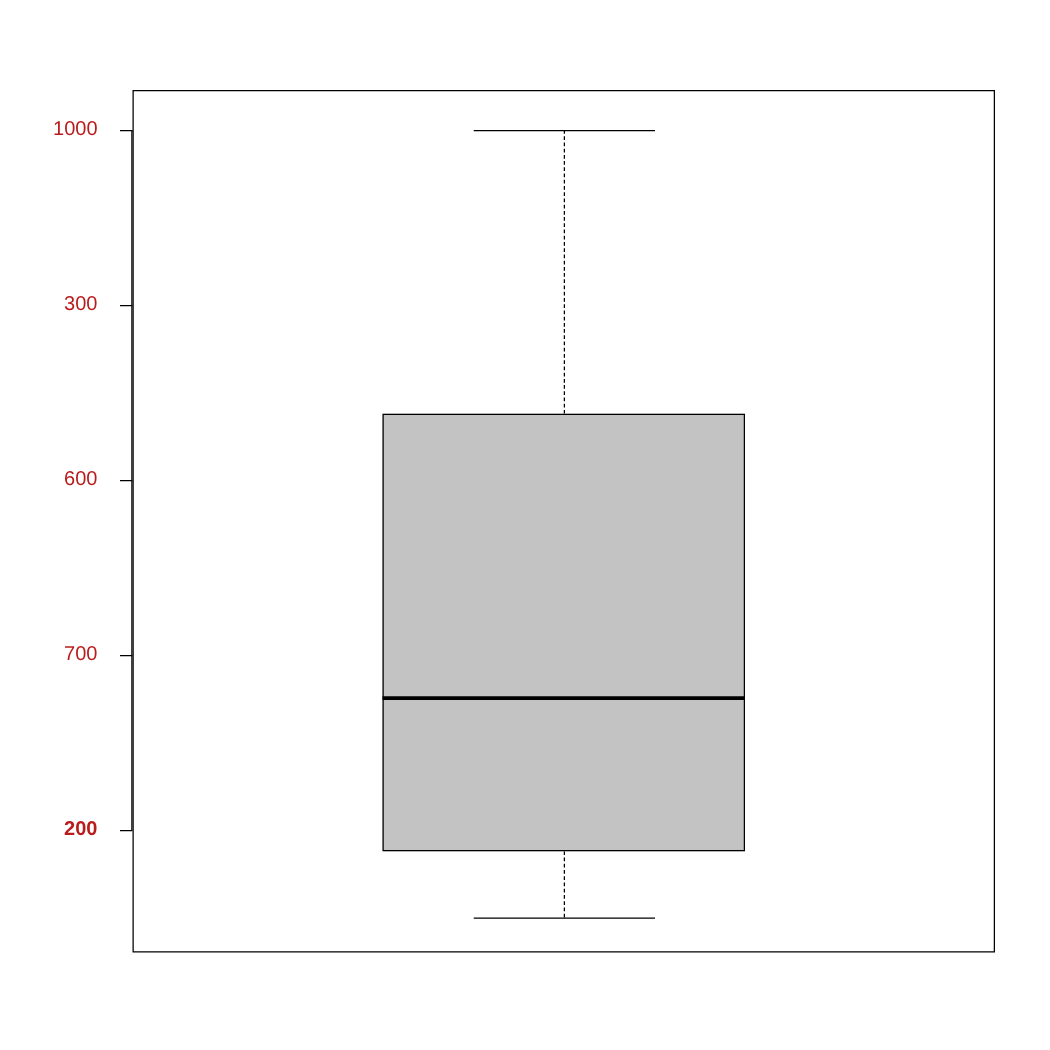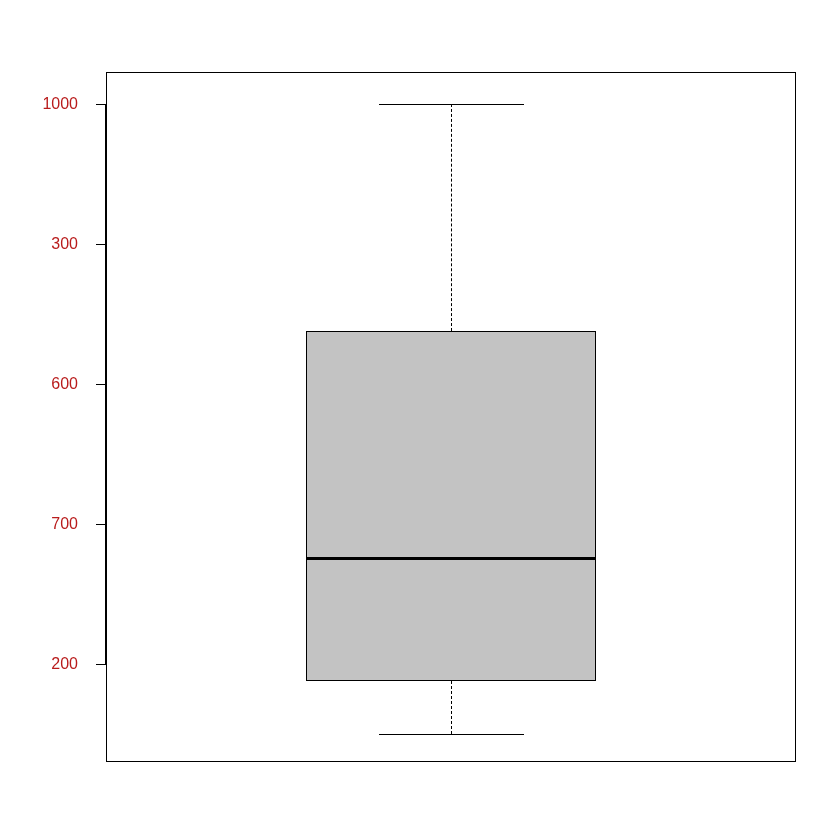--- a/index.html
+++ b/index.html
@@ -58,21 +58,21 @@
 </head>
 <body>
 <div class="wrap">
 
 <div class="plot-border" style="left: 106px; top: 72px; width: 690px; height: 690px;"></div>
 
 <div class="axis-line" style="left: 105px; top: 103.523px; width: 1px; height: 560.406px;"></div>
 
 <div>
       <div class="tick-line" style="left: 96px; top: 663.929px; width: 10px; height: 1px;"></div>
-      <div class="tick-label" style="right: 762px; top: 663.929px;">200</div>
+      <div class="tick-label" style="right: 762px; top: 663.929px; font-weight: bold;">200</div>
       <div class="tick-line" style="left: 96px; top: 523.827px; width: 10px; height: 1px;"></div>
       <div class="tick-label" style="right: 762px; top: 523.827px;">700</div>
       <div class="tick-line" style="left: 96px; top: 383.726px; width: 10px; height: 1px;"></div>
       <div class="tick-label" style="right: 762px; top: 383.726px;">600</div>
       <div class="tick-line" style="left: 96px; top: 243.624px; width: 10px; height: 1px;"></div>
       <div class="tick-label" style="right: 762px; top: 243.624px;">300</div>
       <div class="tick-line" style="left: 96px; top: 103.523px; width: 10px; height: 1px;"></div>
       <div class="tick-label" style="right: 762px; top: 103.523px;">1000</div>
     </div>
 

